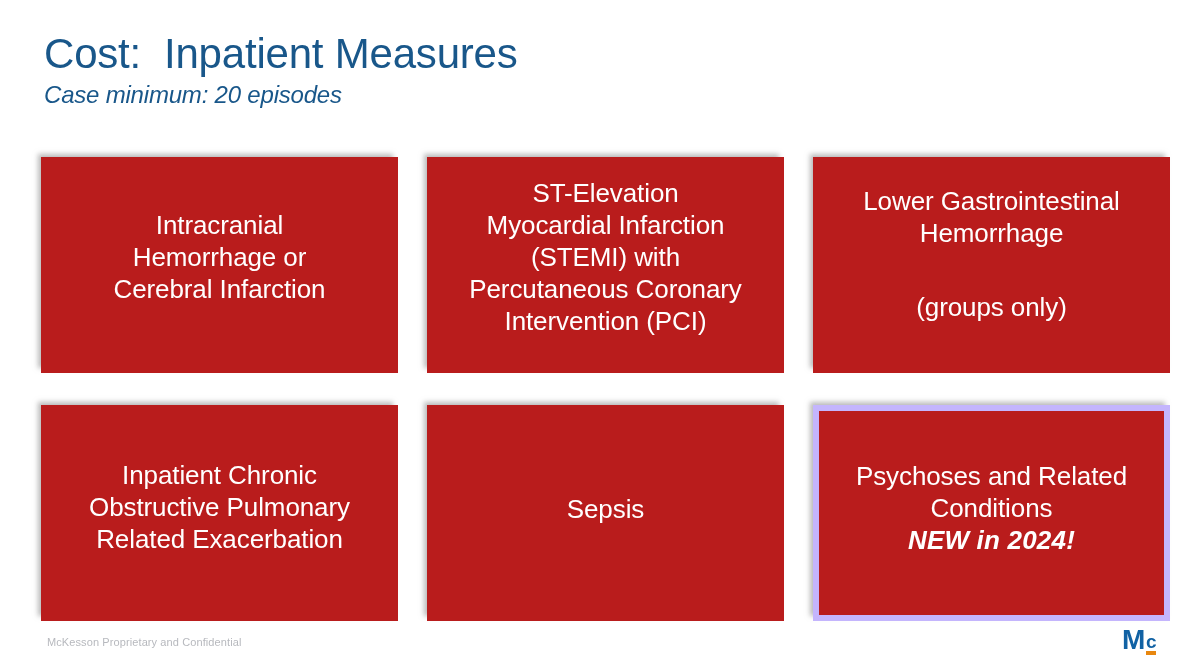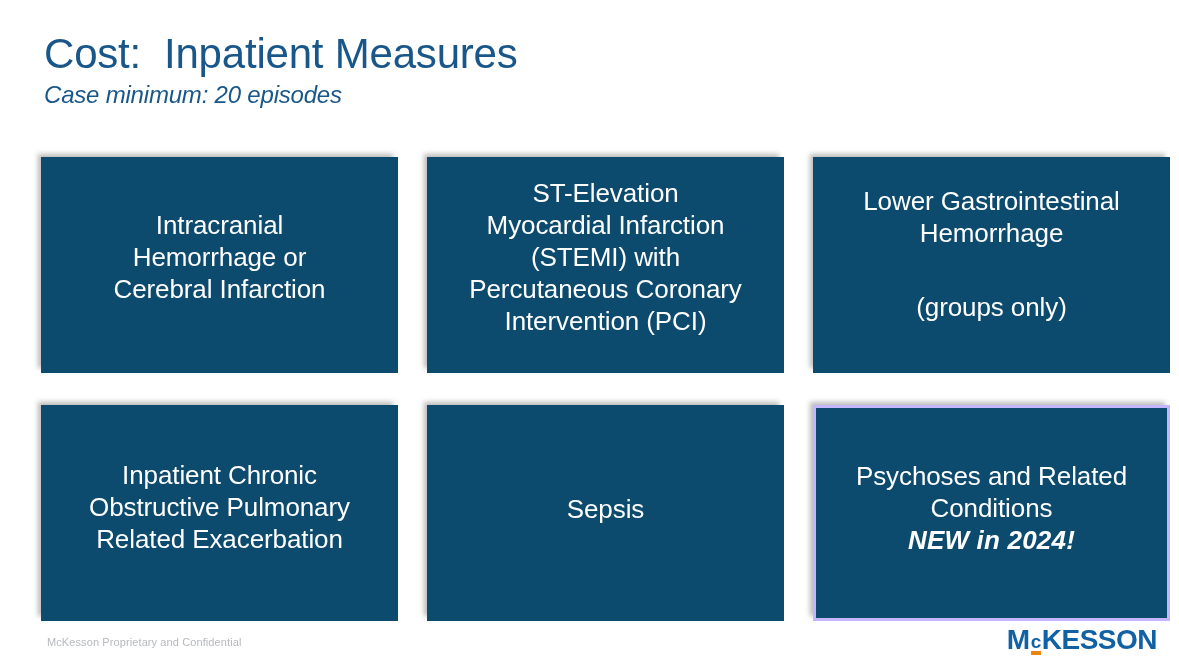--- a/index.html
+++ b/index.html
@@ -52,31 +52,31 @@
     height: 465px;
     display: grid;
     grid-template-columns: repeat(3, 357px);
     grid-template-rows: 216px 216px;
     column-gap: 29px;
     row-gap: 32px;
   }
 
   .measure-card {
     position: relative;
-    background: #0c4a6e;
+    background: #b91c1c;
     box-sizing: border-box;
     display: flex;
     align-items: center;
     justify-content: center;
     padding: 10px 12px 14px 12px;
     
     box-shadow: -4px -4px 5px -1px rgba(130,130,130,0.55);
   }
   .measure-card.highlight {
-    border: 3px solid #c4b5fd;
+    border: 6px solid #c4b5fd;
     box-shadow: -4px -4px 5px -1px rgba(130,130,130,0.55);
   }
 
   .card-text {
     color: #FFFFFF;
     font-family: "Liberation Sans", sans-serif;
     font-size: 26px;
     line-height: 32px;
     font-weight: 400;
     text-align: center;
@@ -206,14 +206,13 @@
 </div>
 
 <div class="footer-note">McKesson Proprietary and Confidential</div>
 
 <div class="brand-logo">
   <span class="brand-m">M</span>
   <span class="brand-c-wrap">
     <span class="brand-c">c</span>
     <span class="brand-c-underline"></span>
   </span>
-  <span class="brand-rest">KESSON</span>
 </div>
 
 </body></html>

